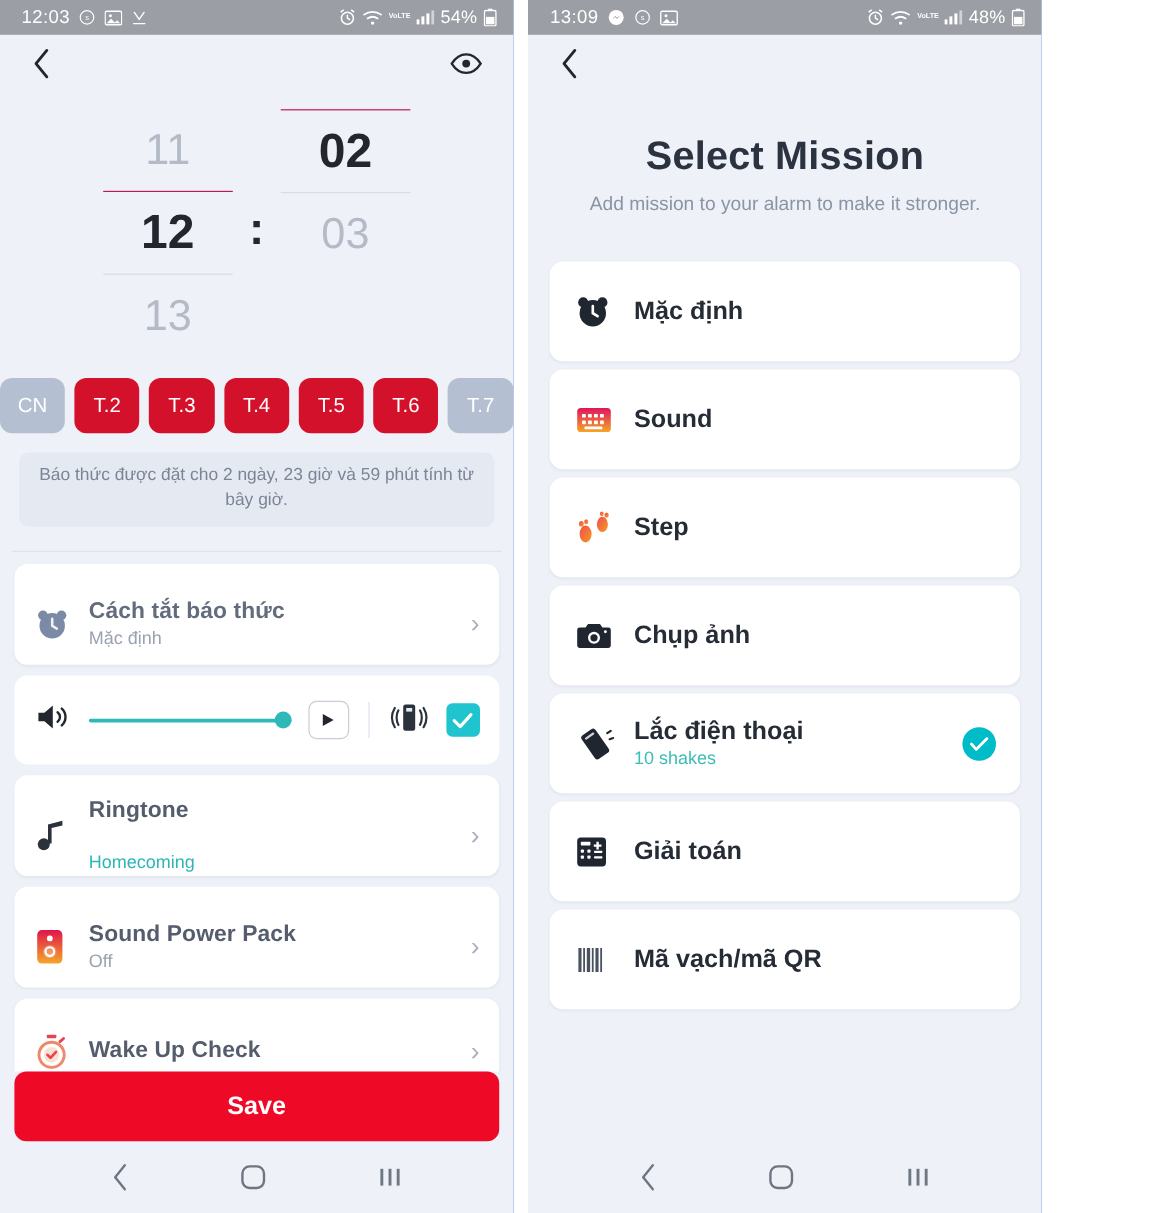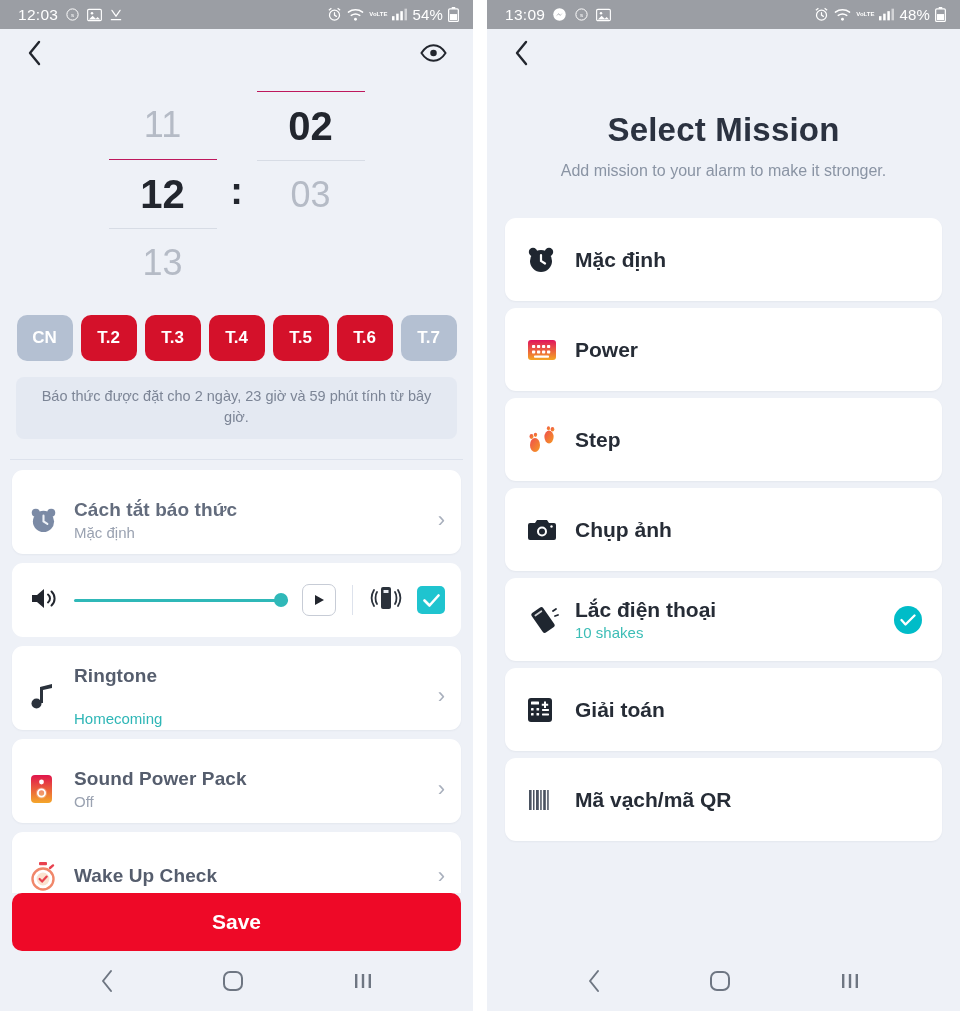--- a/index.html
+++ b/index.html
@@ -4,21 +4,21 @@
 <style>
   * { box-sizing: border-box; margin: 0; padding: 0; }
   html, body {
     width: 960px; height: 1011px;
     background: #ffffff;
     font-family: "Liberation Sans", sans-serif;
     overflow: hidden;
   }
   .screens {
     display: flex;
-    width: 960px; height: 1011px;
+    width: 868px; height: 1011px;
     background: #1d4ed8;
   }
   .phone {
     width: 473px;
     height: 1011px;
     display: flex;
     flex-direction: column;
     background: #eef1f7;
     position: relative;
     overflow: hidden;
@@ -66,21 +66,21 @@
                 border-top: 1px solid #be185d; border-bottom: 1px solid #d7dce5; }
   .tp-row.dim2 { color: #b5bbc6; }
 
   .days {
     display: flex; justify-content: center; gap: 8px;
     padding: 12px 0 0 0; flex: none;
   }
   .day {
     width: 56px; height: 46px; border-radius: 10px;
     display: flex; align-items: center; justify-content: center;
-    color: #ffffff; font-weight: bold; font-size: 17px; cursor: pointer; text-align: right;
+    color: #ffffff; font-weight: normal; font-size: 17px; cursor: pointer; text-align: right;
   }
   .day.on { background: #d4112a; }
   .day.off { background: #b4c0d2; }
 
   .infobox {
     margin: 16px 16px 0 16px;
     background: #e4e9f2;
     border-radius: 8px;
     padding: 9px 14px 11px 14px;
     color: #7c8596;
@@ -503,21 +503,21 @@
                 <rect x="20" y="7" width="3.2" height="3" rx=".7"></rect>
                 <rect x="5" y="12.5" width="3.2" height="3" rx=".7"></rect>
                 <rect x="10" y="12.5" width="3.2" height="3" rx=".7"></rect>
                 <rect x="15" y="12.5" width="3.2" height="3" rx=".7"></rect>
                 <rect x="20" y="12.5" width="3.2" height="3" rx=".7"></rect>
                 <rect x="7" y="17.5" width="15" height="2.2" rx=".8"></rect>
               </g>
             </svg>
         </span>
         <span class="mtext">
-            <div class="mtitle">Power</div>
+            <div class="mtitle">Sound</div>
           </span>
       </div>
 
       <div class="mrow">
         <span class="mico">
           <svg width="30" height="28" viewBox="0 0 30 28">
               <defs>
                 <linearGradient id="ftg" x1="0" y1="0" x2="1" y2="1">
                   <stop offset="0" stop-color="#ef4d4d"></stop>
                   <stop offset="1" stop-color="#f59a23"></stop>

